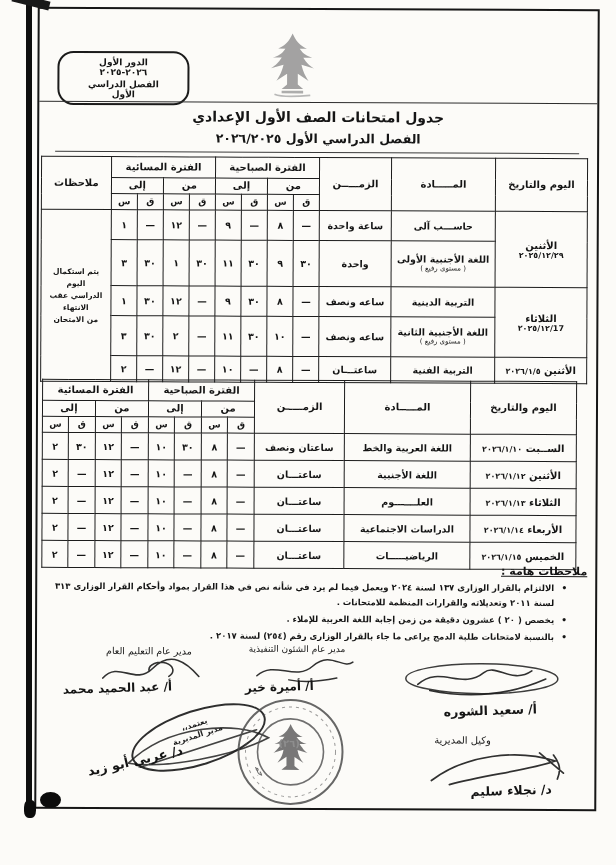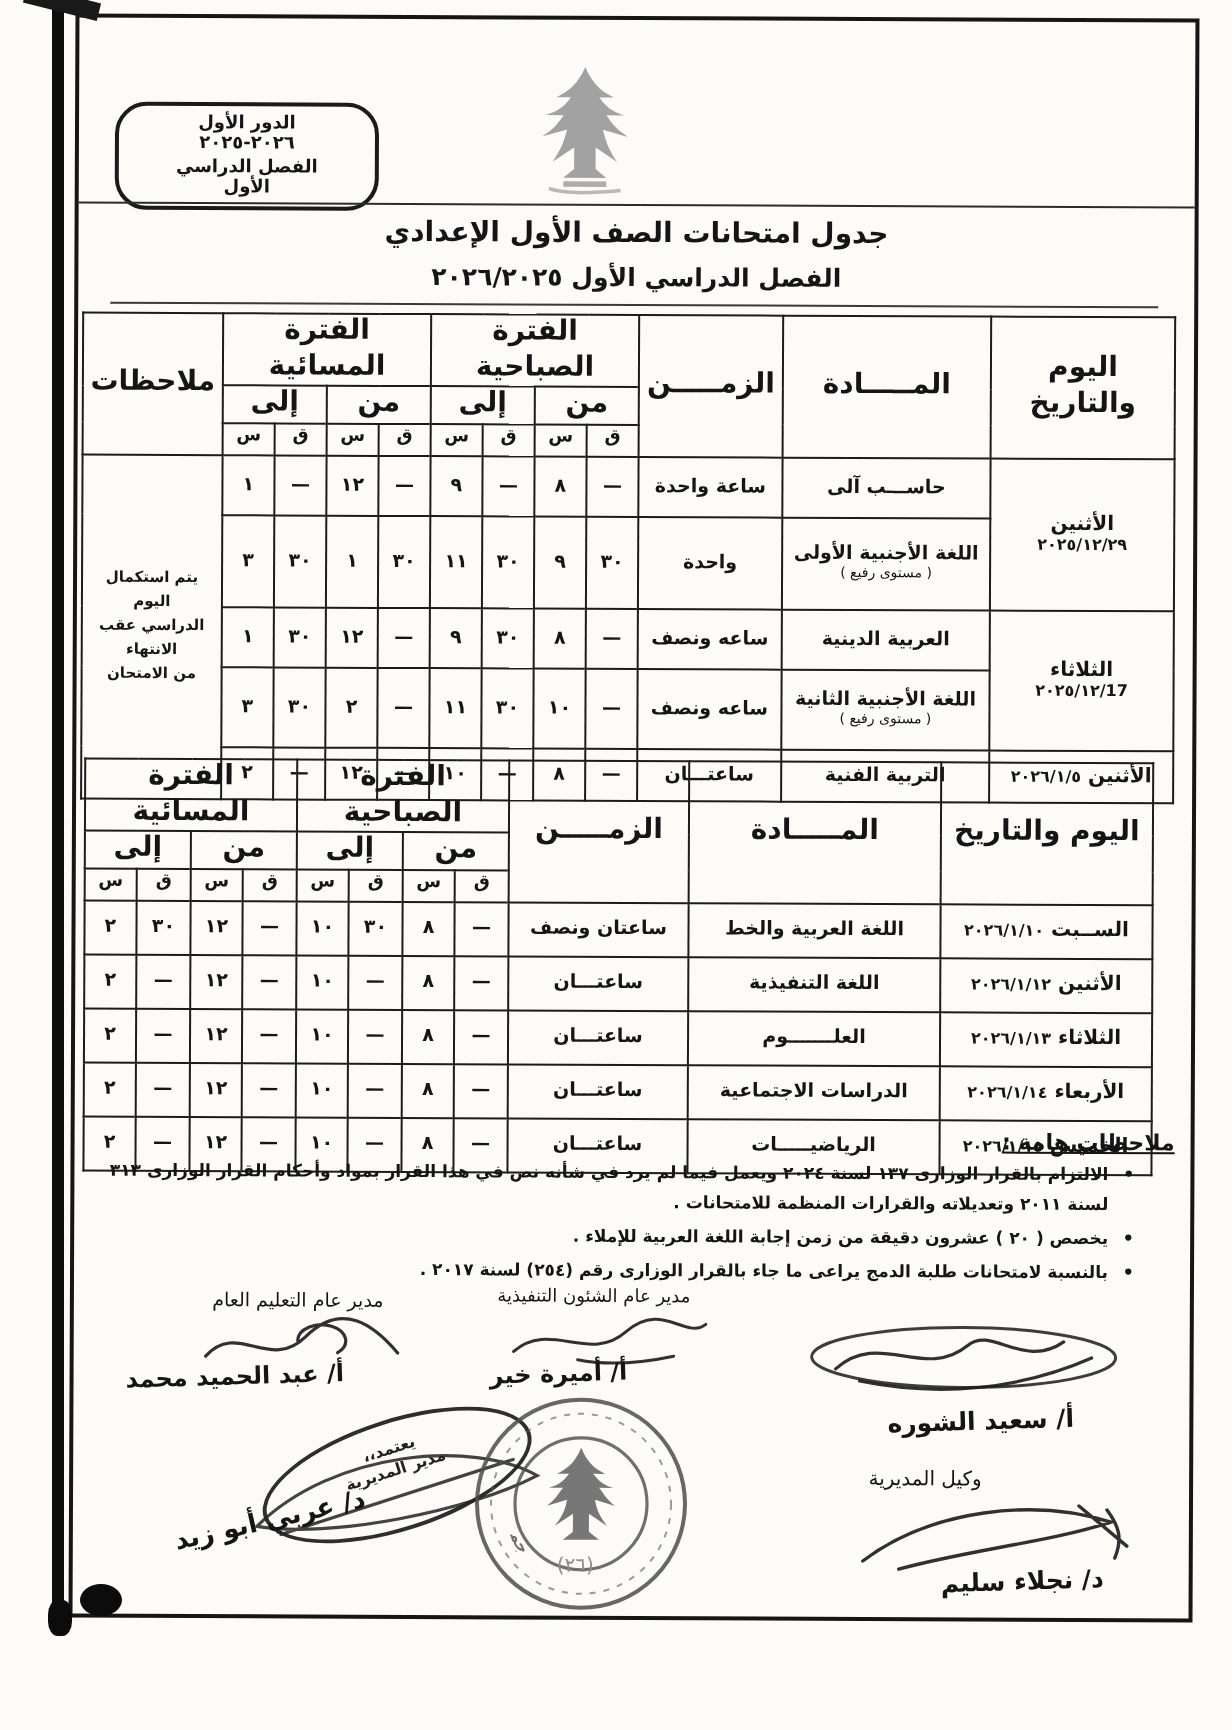--- a/index.html
+++ b/index.html
@@ -22,21 +22,21 @@
   .head-rule{position:absolute;left:0;right:0;top:92px;border-top:1.5px solid #2c2c2c;}
   .title-1{position:absolute;top:99px;left:0;right:0;text-align:center;font-size:14px;font-weight:bold;}
   .title-2{position:absolute;top:121px;left:0;right:0;text-align:center;font-size:12.5px;font-weight:bold;}
   .title-rule{position:absolute;top:142px;left:16px;width:524px;border-top:1.2px solid #3a3a3a;}
   
   table{border-collapse:collapse;table-layout:fixed;position:absolute;}
   .t1{right:9px;top:147px;width:546px;}
   .t2{right:19px;top:370px;width:534px;}
   th,td{border:1.2px solid #1c1c1c;font-weight:bold;text-align:center;vertical-align:middle;
         padding:0 1px;overflow:hidden;}
-  th{font-size:14px;line-height:1.25;}
+  th{font-size:10px;line-height:1.25;}
   .qs-row th{font-size:9px;height:15px;}
   .mid-row th{height:15px;}
   .top-row th{height:20px;}
   td{font-size:9.5px;}
   .day-cell{font-size:10px;}
   .date-str{display:block;font-size:8px;font-weight:bold;}
   .date-inline{font-size:8px;}
   .num{direction:ltr;unicode-bidi:isolate;}
   .sub{display:block;font-size:7px;font-weight:normal;line-height:1.3;}
   .note-cell{font-size:7.5px;white-space:pre-line;line-height:1.6;}
@@ -48,21 +48,21 @@
   .notes li::before{content:"•";position:absolute;right:0;top:0;font-size:9px;}
   
   .sig-title{position:absolute;font-size:9px;font-weight:normal;text-align:center;}
   .sig-name{position:absolute;font-size:12.5px;font-weight:bold;white-space:nowrap;transform:rotate(-2deg);}
   .sig-svg{position:absolute;}
   .oval-stamp{position:absolute;left:92px;top:700px;width:140px;height:56px;border:2px solid #2e2e2e;
               border-radius:50%;transform:rotate(-18deg);text-align:center;font-size:8px;font-weight:bold;
               line-height:1.4;padding-top:7px;box-sizing:border-box;color:#222;}
   .oval-name{position:absolute;left:50px;top:744px;font-size:13px;font-weight:bold;transform:rotate(-13deg);white-space:nowrap;}
   .round-stamp{position:absolute;left:198px;top:686px;}
-  .stamp-number{position:absolute;left:242px;top:768px;font-size:10px;color:#8e8e8e;font-weight:normal;}
+  .stamp-number{position:absolute;left:242px;top:728px;font-size:10px;color:#8e8e8e;font-weight:bold;}
 </style>
 </head>
 <body>
 
 <div class="sheet">
 
   <div class="scan-bar"></div>
   <div class="corner-streak"></div>
   <div class="blob1"></div>
   <div class="blob2"></div>
@@ -167,21 +167,21 @@
           <td>٣٠</td>
           <td>١</td>
           <td>٣٠</td>
           <td>٣</td>
         </tr>
         <tr style="height:30px">
           <td rowspan="2" class="day-cell">
             <span>الثلاثاء</span>
             <span class="date-str num">٢٠٢٥/١٢/17</span>
           </td>
-          <td>العربية الدينية</td>
+          <td>التربية الدينية</td>
           <td>ساعه ونصف</td>
           <td>—</td>
           <td>٨</td>
           <td>٣٠</td>
           <td>٩</td>
           <td>—</td>
           <td>١٢</td>
           <td>٣٠</td>
           <td>١</td>
         </tr>
@@ -273,21 +273,21 @@
           <td>—</td>
           <td>١٢</td>
           <td>٣٠</td>
           <td>٢</td>
         </tr>
         <tr style="height:27px">
           <td class="day-cell">
             <span>الأثنين</span>
             <span class="date-inline num">٢٠٢٦/١/١٢</span>
           </td>
-          <td>اللغة التنفيذية</td>
+          <td>اللغة الأجنبية</td>
           <td>ساعتـــان</td>
           <td>—</td>
           <td>٨</td>
           <td>—</td>
           <td>١٠</td>
           <td>—</td>
           <td>١٢</td>
           <td>—</td>
           <td>٢</td>
         </tr>

